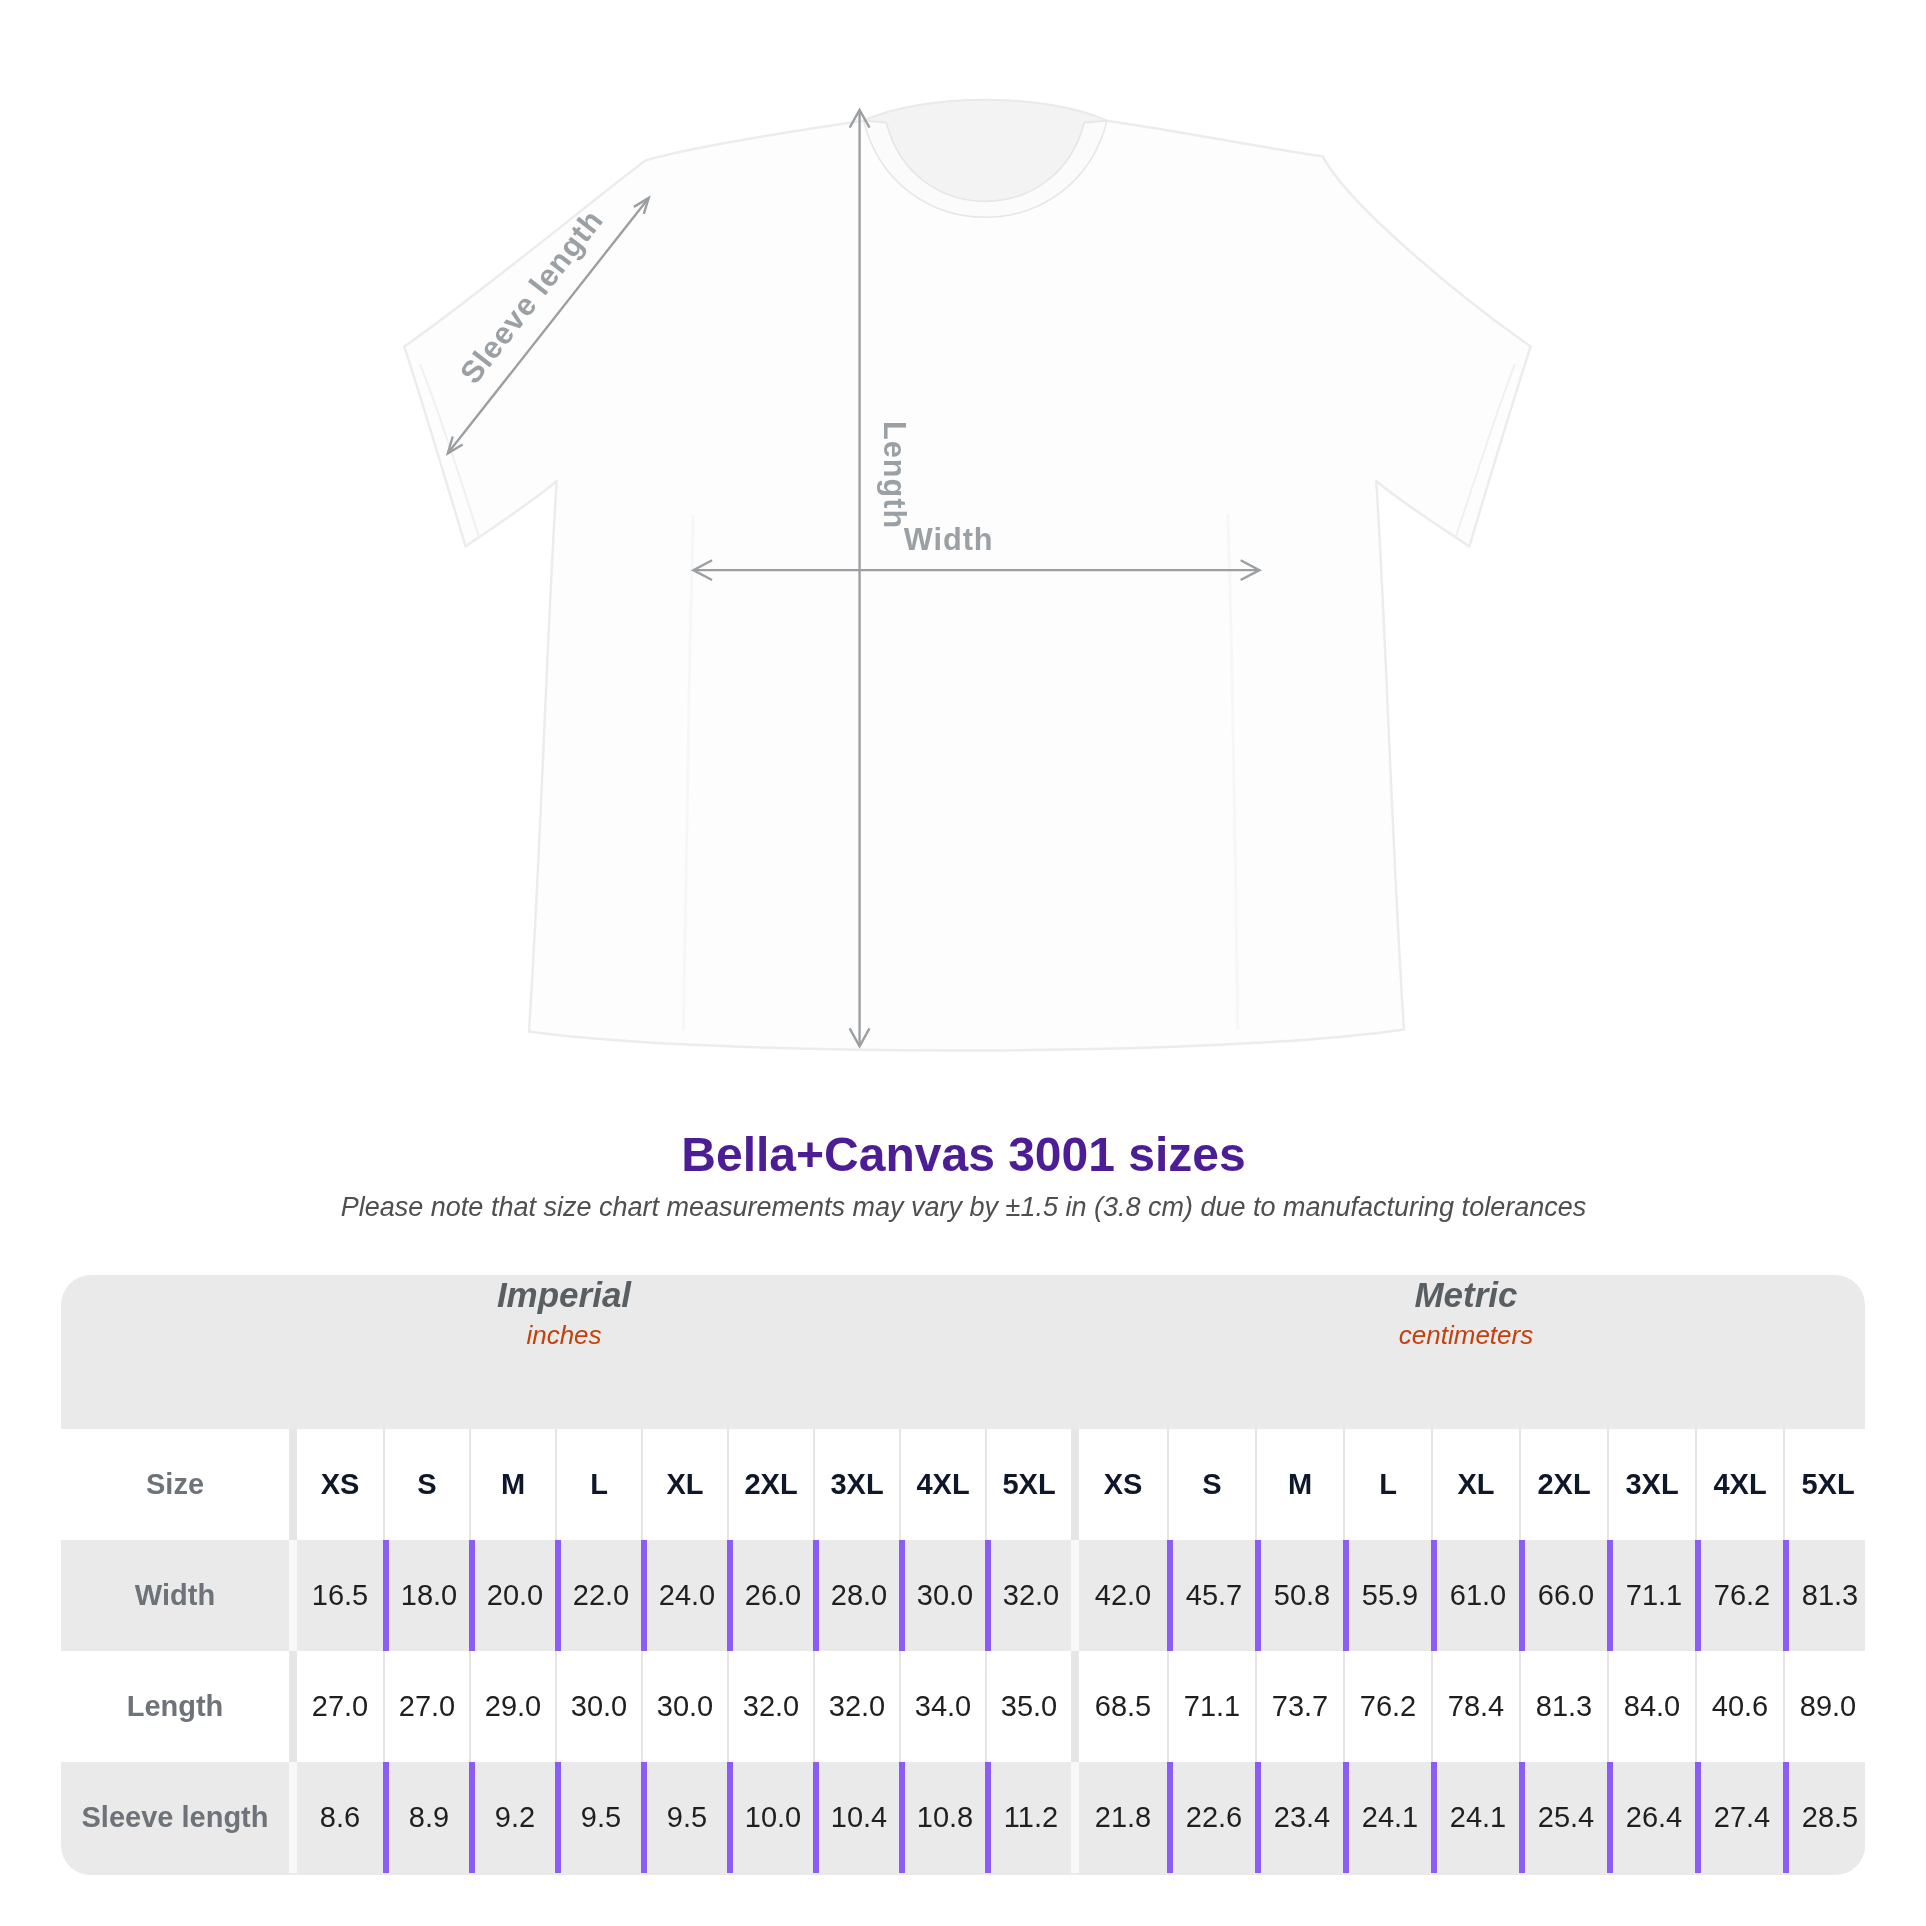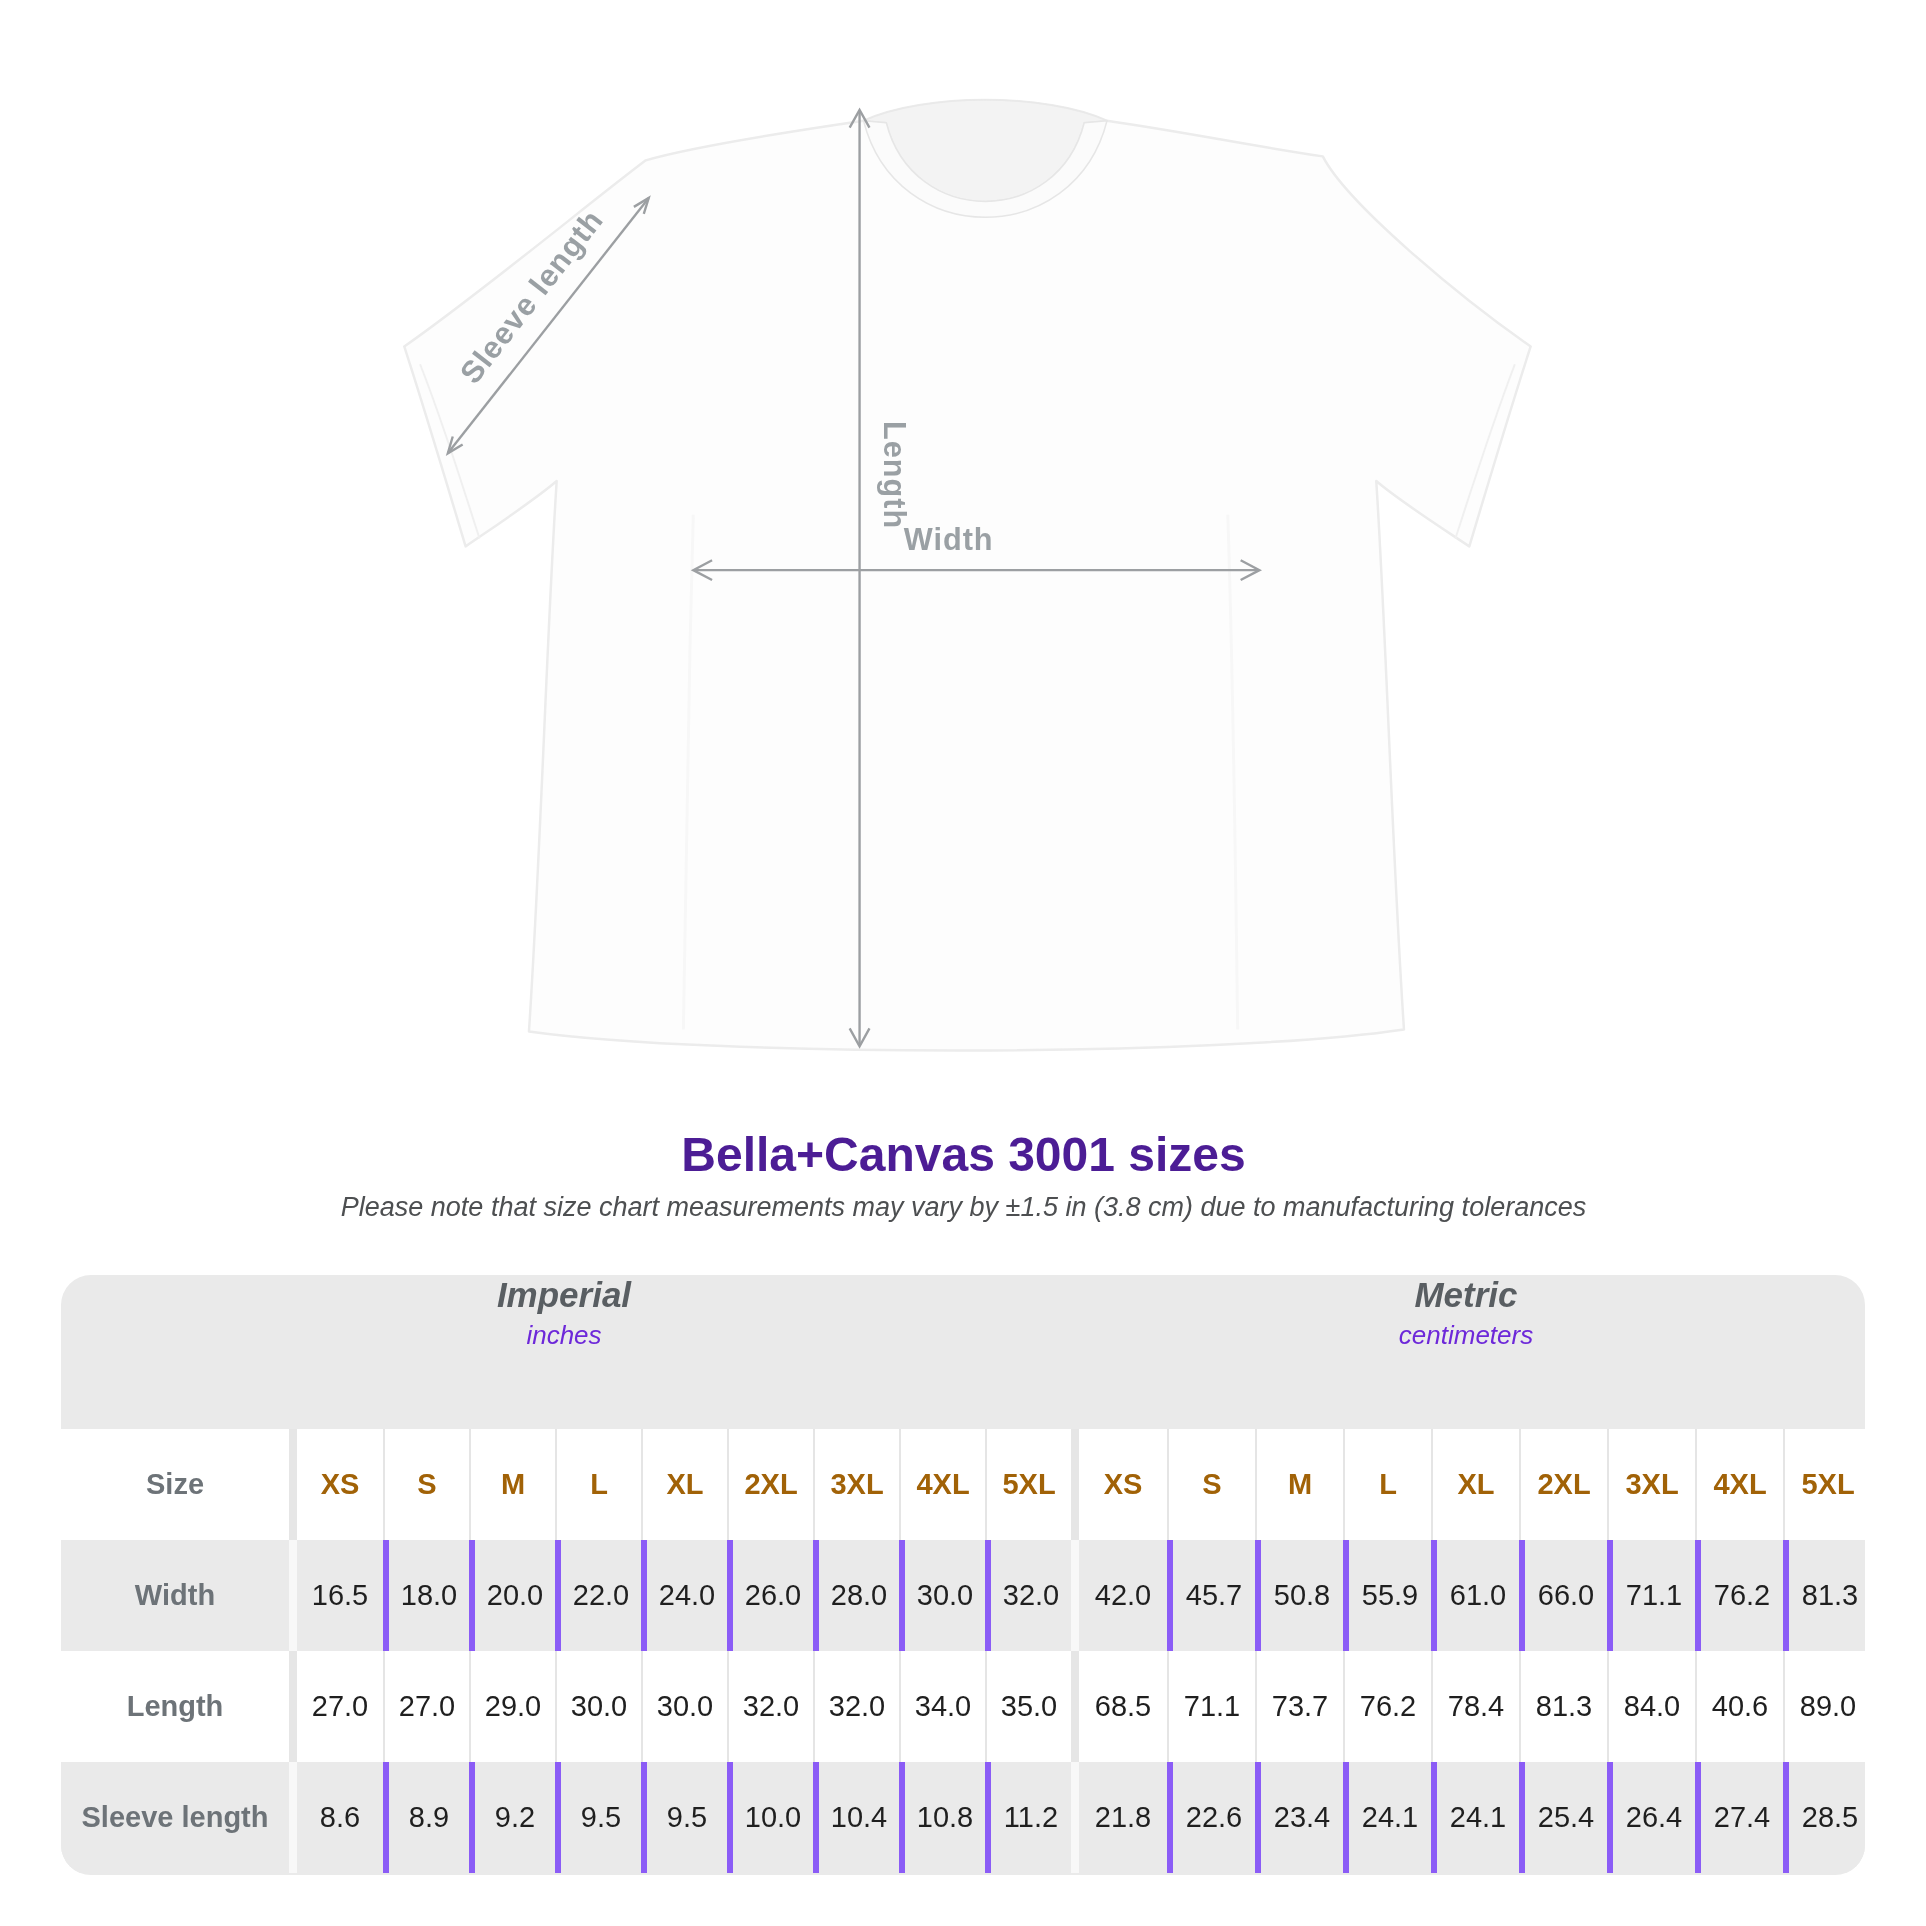--- a/index.html
+++ b/index.html
@@ -20,34 +20,34 @@
 
   
   .table-card{position:absolute;left:61px;top:1275px;width:1804px;height:600px;
     background:#eaeaea;border-radius:30px;overflow:hidden;}
   .units-header{display:flex;height:154px;}
   .unit-group{display:flex;flex-direction:column;align-items:center;justify-content:flex-start;
     box-sizing:border-box;}
   .unit-group.imperial{width:1006px;}
   .unit-group.metric{flex:1;}
   .unit-name{font-size:35px;font-weight:bold;font-style:italic;color:#595e62;line-height:40px;}
-  .unit-sub{font-size:26px;font-style:italic;color:#6d28d9;margin-top:5px;}
+  .unit-sub{font-size:26px;font-style:italic;color:#c2410c;margin-top:5px;}
 
   .grid{display:grid;
     grid-template-columns:228px 8px repeat(9,86px) 8px repeat(9,88px);
     grid-auto-rows:111px;}
   .cell{display:flex;align-items:center;justify-content:center;box-sizing:border-box;}
   .cell.row-white{background:#ffffff;}
   .cell.row-gray{background:#eaeaea;}
   .cell.gap.row-white{background:#e6e6e6;}
   .cell.gap.row-gray{background:#f8f8f8;}
   .cell.sep.row-white{border-left:2px solid #e5e5e5;}
   .cell.sep.row-gray{border-left:6px solid #8b5cf6;}
   .label-cell{font-size:29px;font-weight:bold;color:#6d7378;}
-  .head-cell{font-size:29px;font-weight:bold;color:#a16207;}
+  .head-cell{font-size:29px;font-weight:bold;color:#0f172a;}
   .value-cell{font-size:29px;color:#1f1f1f;}
 </style>
 </head>
 <body>
 
 <div class="canvas">
 
   <svg class="diagram" width="1927" height="1071" viewBox="0 0 1946 1082">
 
     <g>

